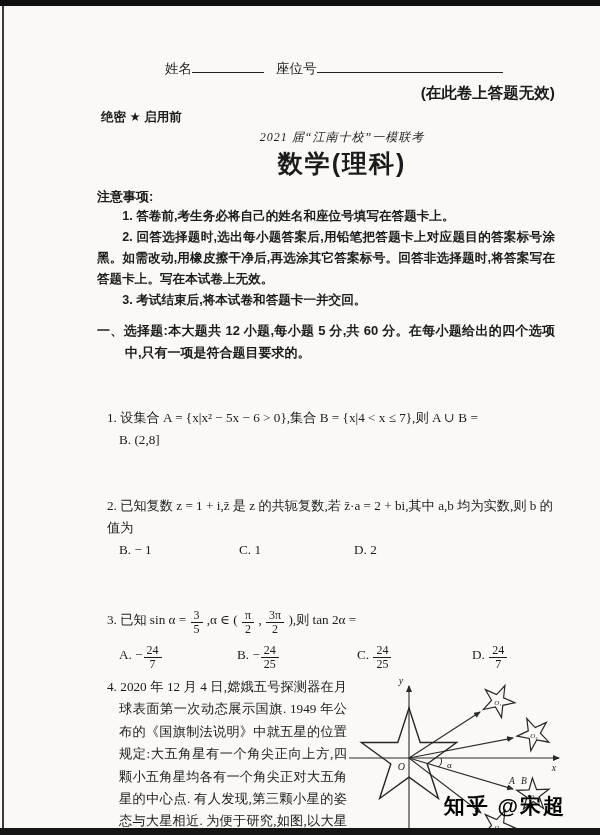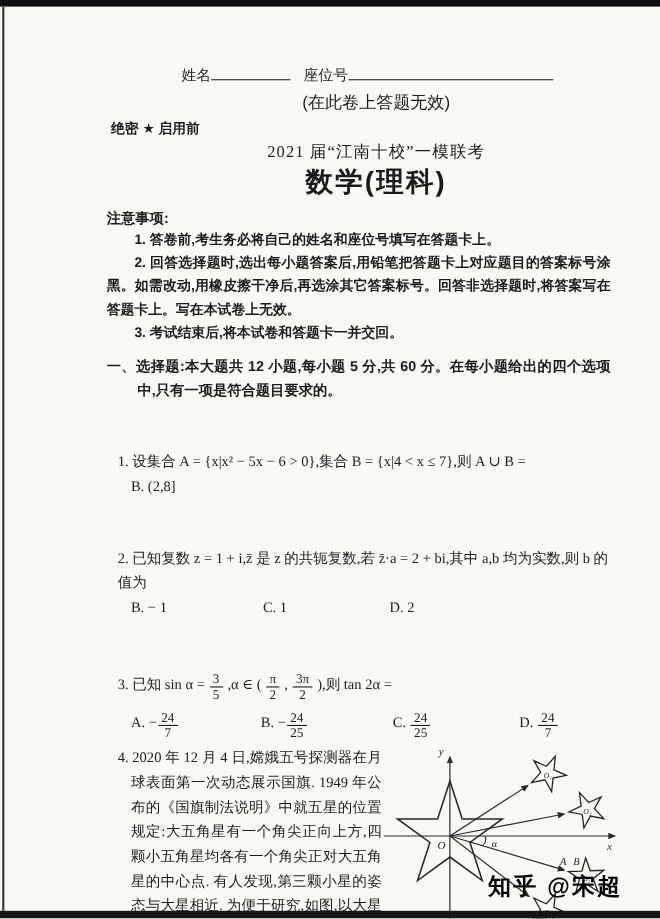--- a/index.html
+++ b/index.html
@@ -10,23 +10,23 @@
   .leftbar{position:absolute;top:6px;left:2px;width:2px;height:822px;background:#3b3b3b;}
   .bottombar{position:absolute;bottom:0;left:0;width:600px;height:7px;background:#151515;}
   .content{position:absolute;left:97px;top:60px;width:458px;}
   .sans{font-family:"Liberation Sans","DejaVu Sans",sans-serif;}
 
   .fields{font-size:13.5px;padding-left:68px;white-space:nowrap;}
   .underline{display:inline-block;border-bottom:1px solid #222;height:11px;}
   .u-name{width:72px;margin-right:12px;}
   .u-seat{width:186px;}
 
-  .invalid{text-align:center;font-weight:normal;font-size:15.5px;padding-left:32px;margin-top:5px;}
+  .invalid{text-align:right;font-weight:bold;font-size:15.5px;padding-left:32px;margin-top:5px;}
   .security{font-weight:bold;font-size:12.5px;margin-top:5px;margin-left:4px;}
-  .exam-title{text-align:center;font-size:15px;padding-left:32px;margin-top:3px;letter-spacing:1px;}
+  .exam-title{text-align:center;font-size:12px;padding-left:32px;margin-top:3px;letter-spacing:1px;font-style:italic;}
   .subject-title{text-align:center;font-size:25px;font-weight:bold;padding-left:32px;margin-top:1px;letter-spacing:2px;}
 
   .notes-head{font-weight:bold;font-size:13px;margin-top:8px;}
   .note{font-weight:bold;font-size:12.6px;line-height:21px;text-indent:2em;margin:0;text-align:justify;}
 
   .section-heading{font-weight:bold;font-size:13px;line-height:21.5px;margin-top:9px;
                    padding-left:28px;text-indent:-28px;text-align:justify;}
 
   .q{font-size:13.2px;margin-top:44px;}
   .stem{margin-left:10px;margin-top:5px;line-height:22px;}

